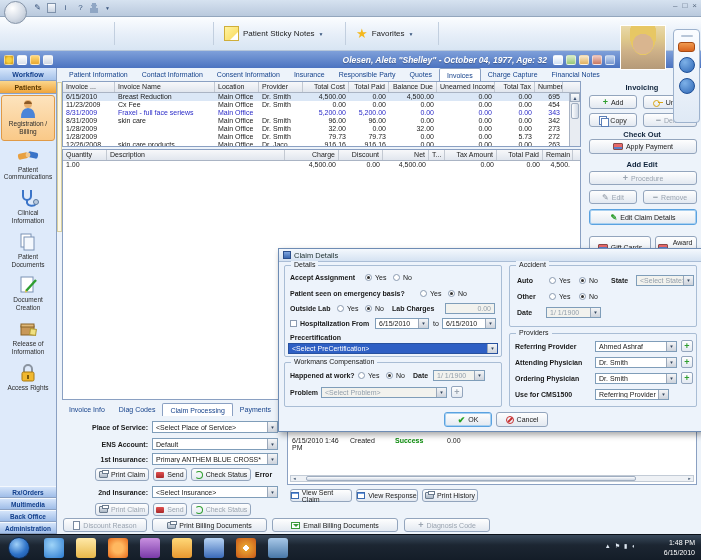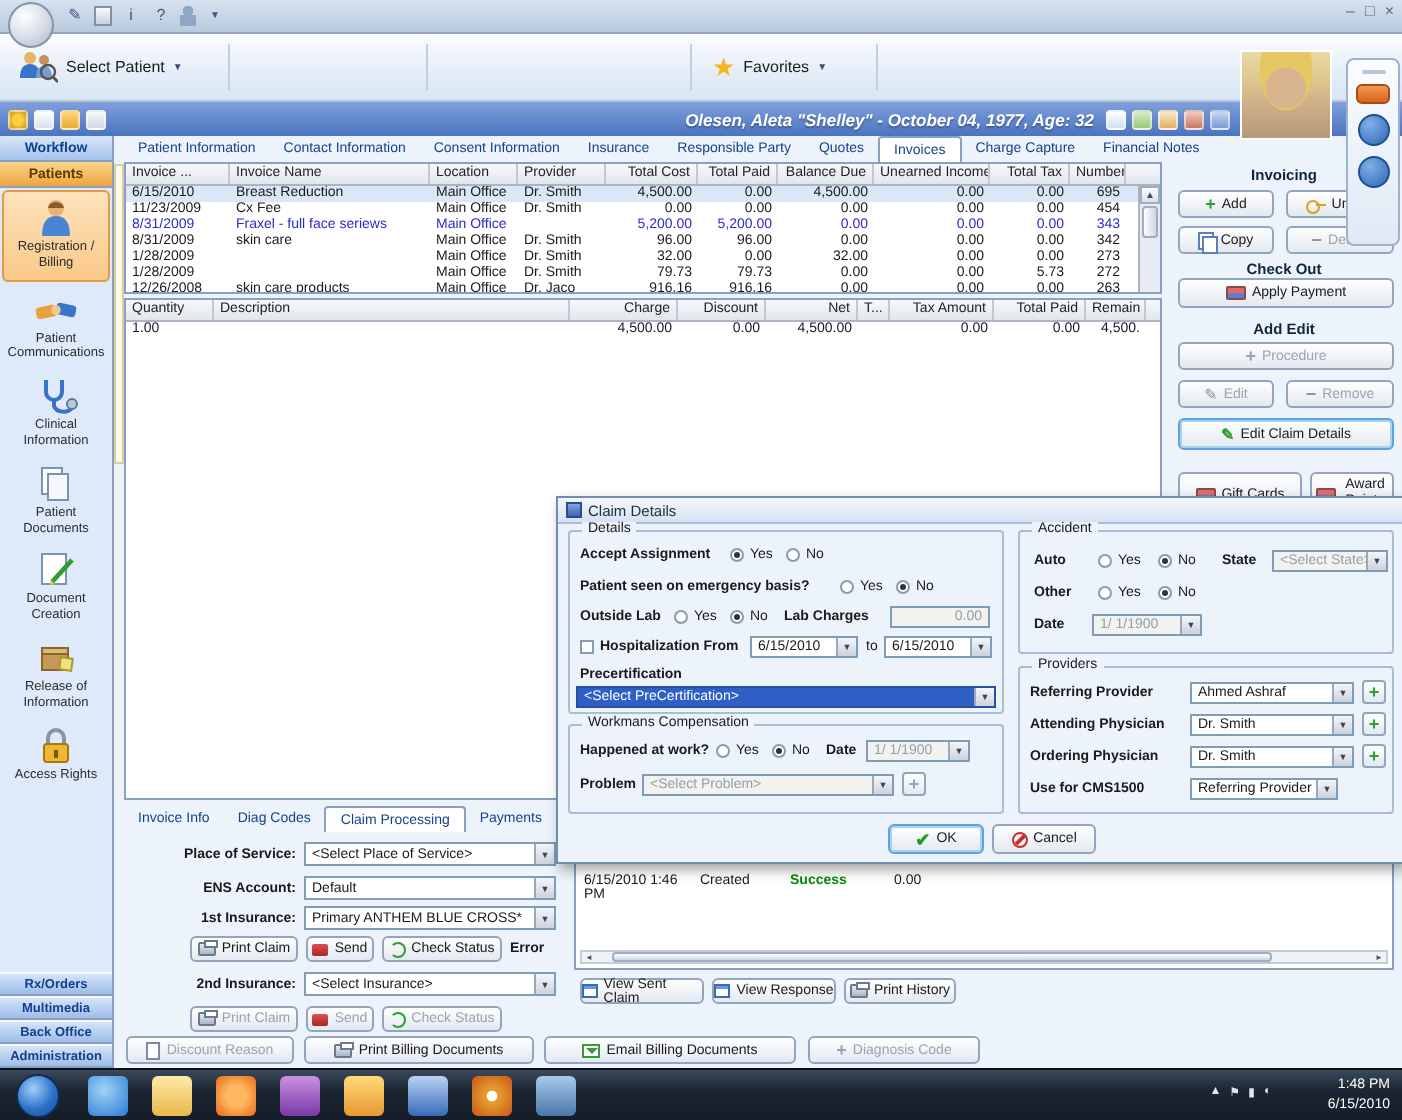--- a/index.html
+++ b/index.html
@@ -178,34 +178,27 @@
       <span class="qi" style="font-size:5px">▼</span>
     </div>
     <div class="win-btns">
       <span>–</span>
       <span>□</span>
       <span>×</span>
     </div>
   </div>
 
   <div class="toolbar">
-    <div class="tb-btn" style="left:4px">
-      <svg width="20" height="17">
-          <circle cx="6" cy="4" r="3" fill="#e8b468"></circle>
-          <path d="M1 14 Q1 7 6 7 Q11 7 11 14 Z" fill="#3a74c8"></path>
-          <circle cx="13" cy="5" r="2.5" fill="#c89058"></circle>
-          <path d="M9 14 Q9 8 13 8 Q17 8 17 14 Z" fill="#7a9ad0"></path>
-          <circle cx="15" cy="11" r="3.5" fill="none" stroke="#555" stroke-width="1.2"></circle>
-          <line x1="17.5" y1="13.5" x2="20" y2="16" stroke="#555" stroke-width="1.4"></line>
-        </svg>
-      <span>Select Patient</span>
-      <span class="ddar">▼</span>
-    </div>
     <div class="tb-sep" style="left:114px"></div>
     <div class="tb-sep" style="left:213px"></div>
+    <div class="tb-btn" style="left:219px">
+      <span class="note-ic"></span>
+      <span>Patient Sticky Notes</span>
+      <span class="ddar">▼</span>
+    </div>
     <div class="tb-sep" style="left:345px"></div>
     <div class="tb-btn" style="left:351px">
       <span style="color:#f4b81e; font-size:13px">★</span>
       <span>Favorites</span>
       <span class="ddar">▼</span>
     </div>
     <div class="tb-sep" style="left:438px"></div>
   </div>
 
   <div class="patientbar">

